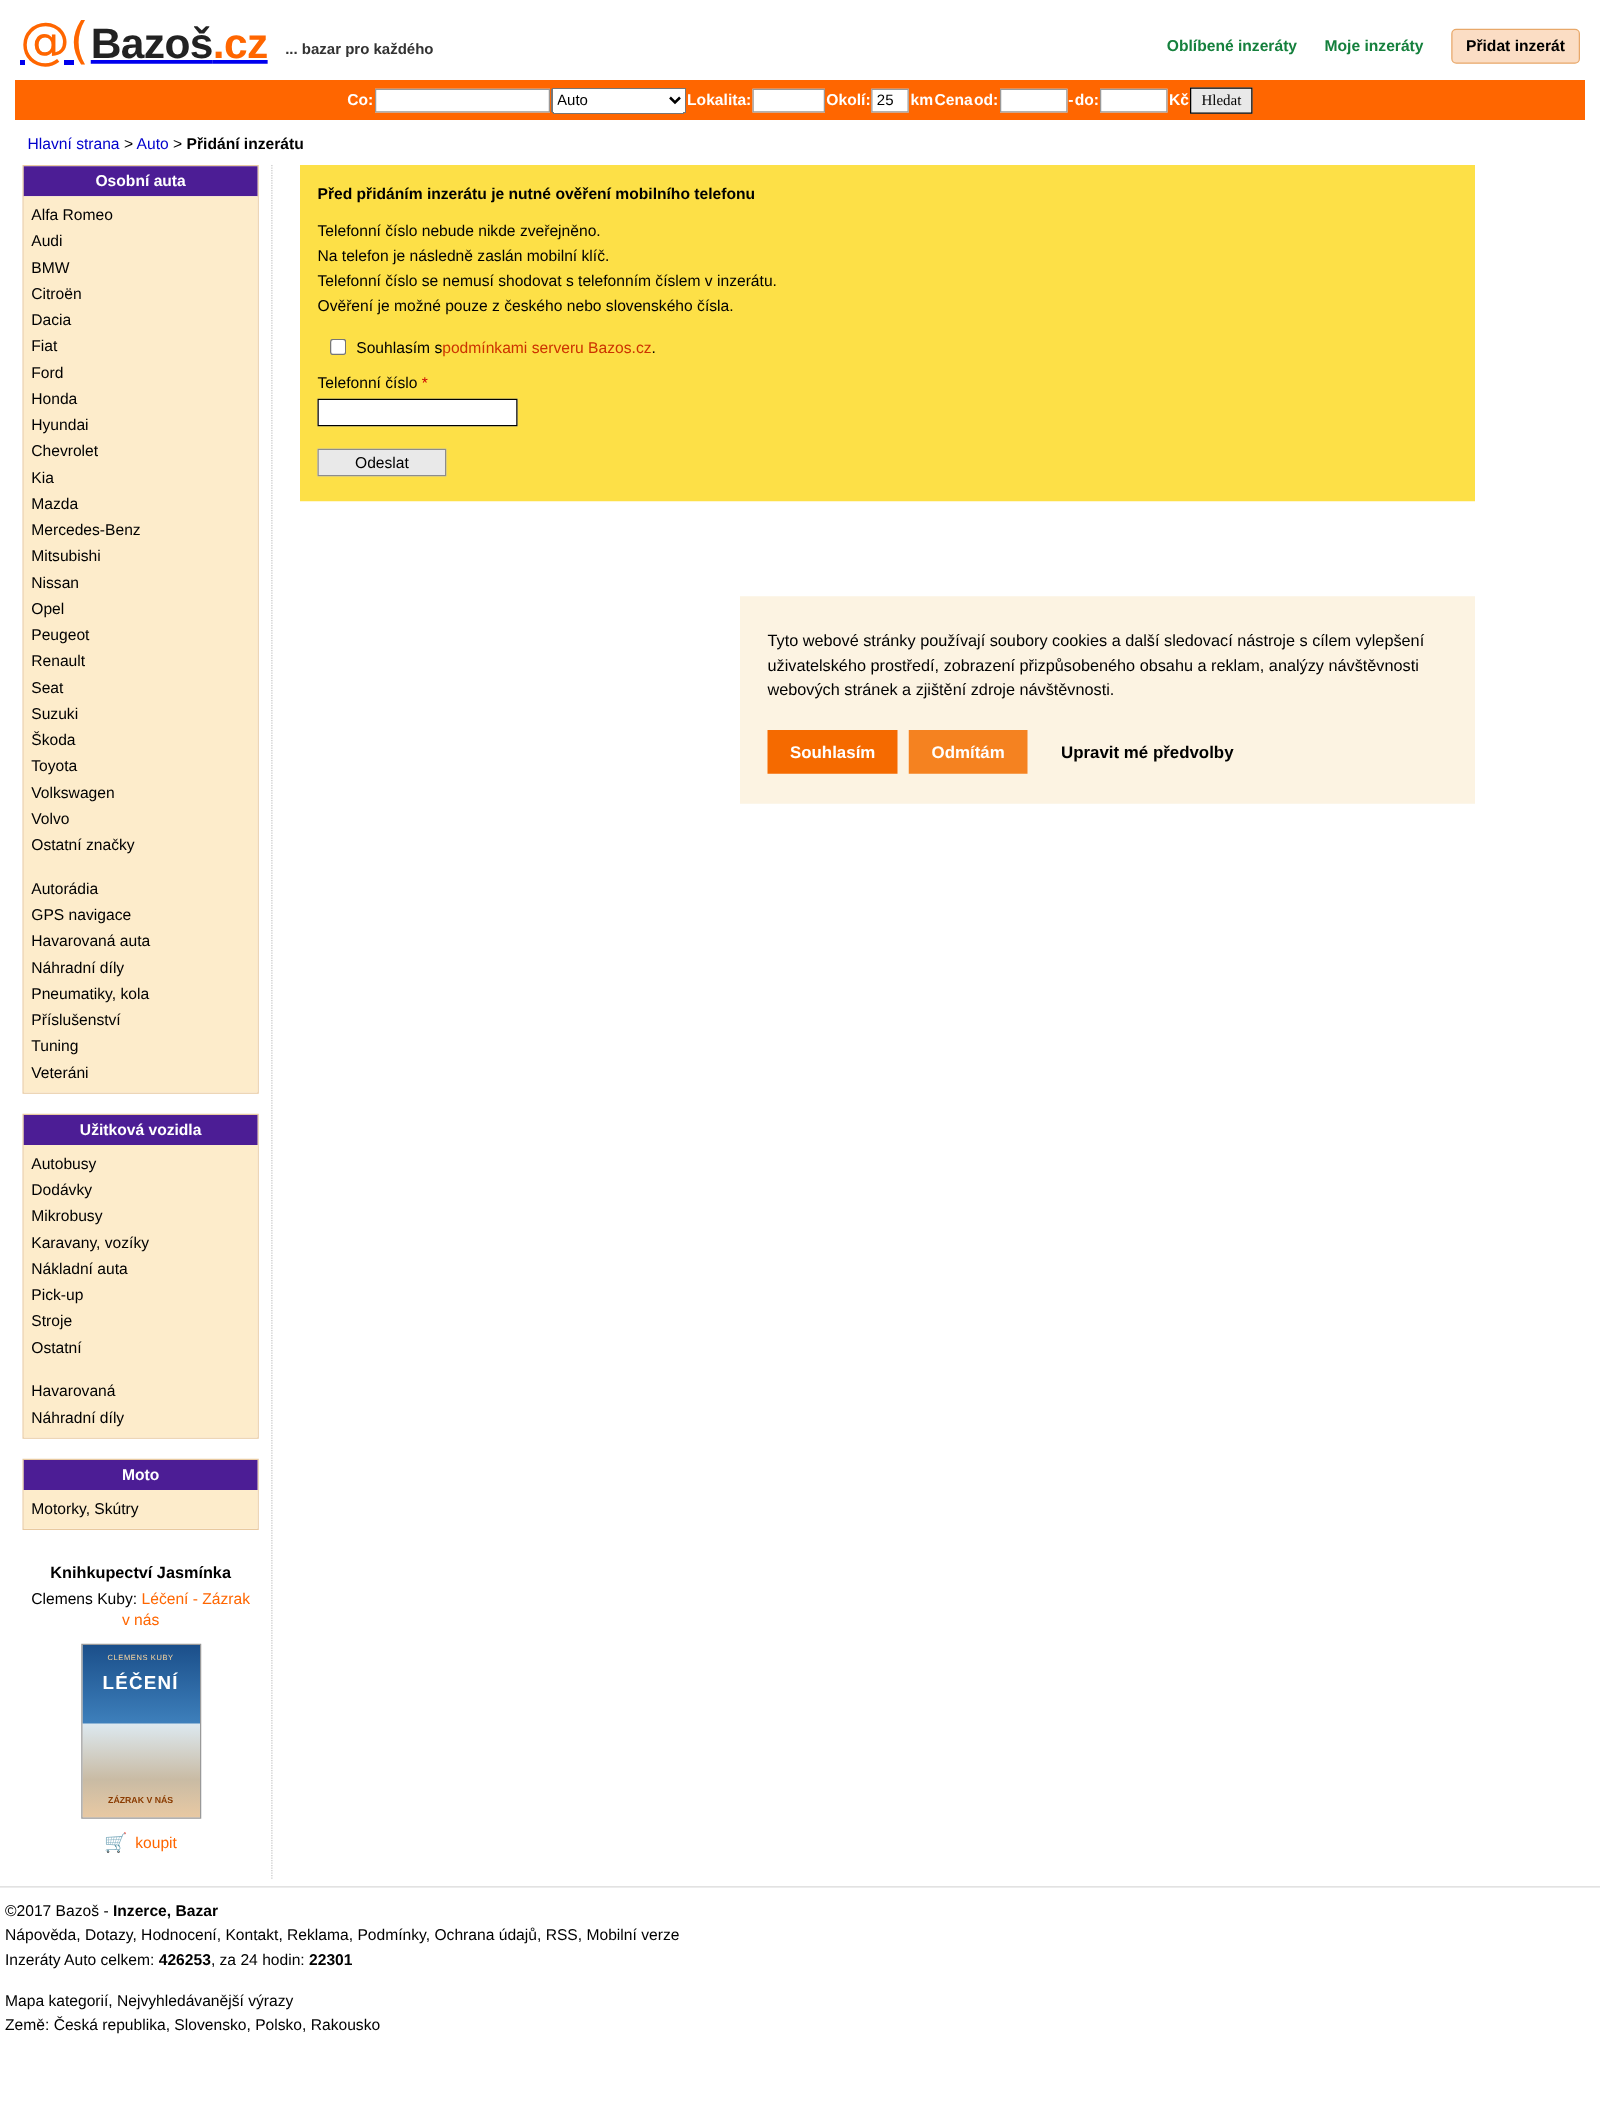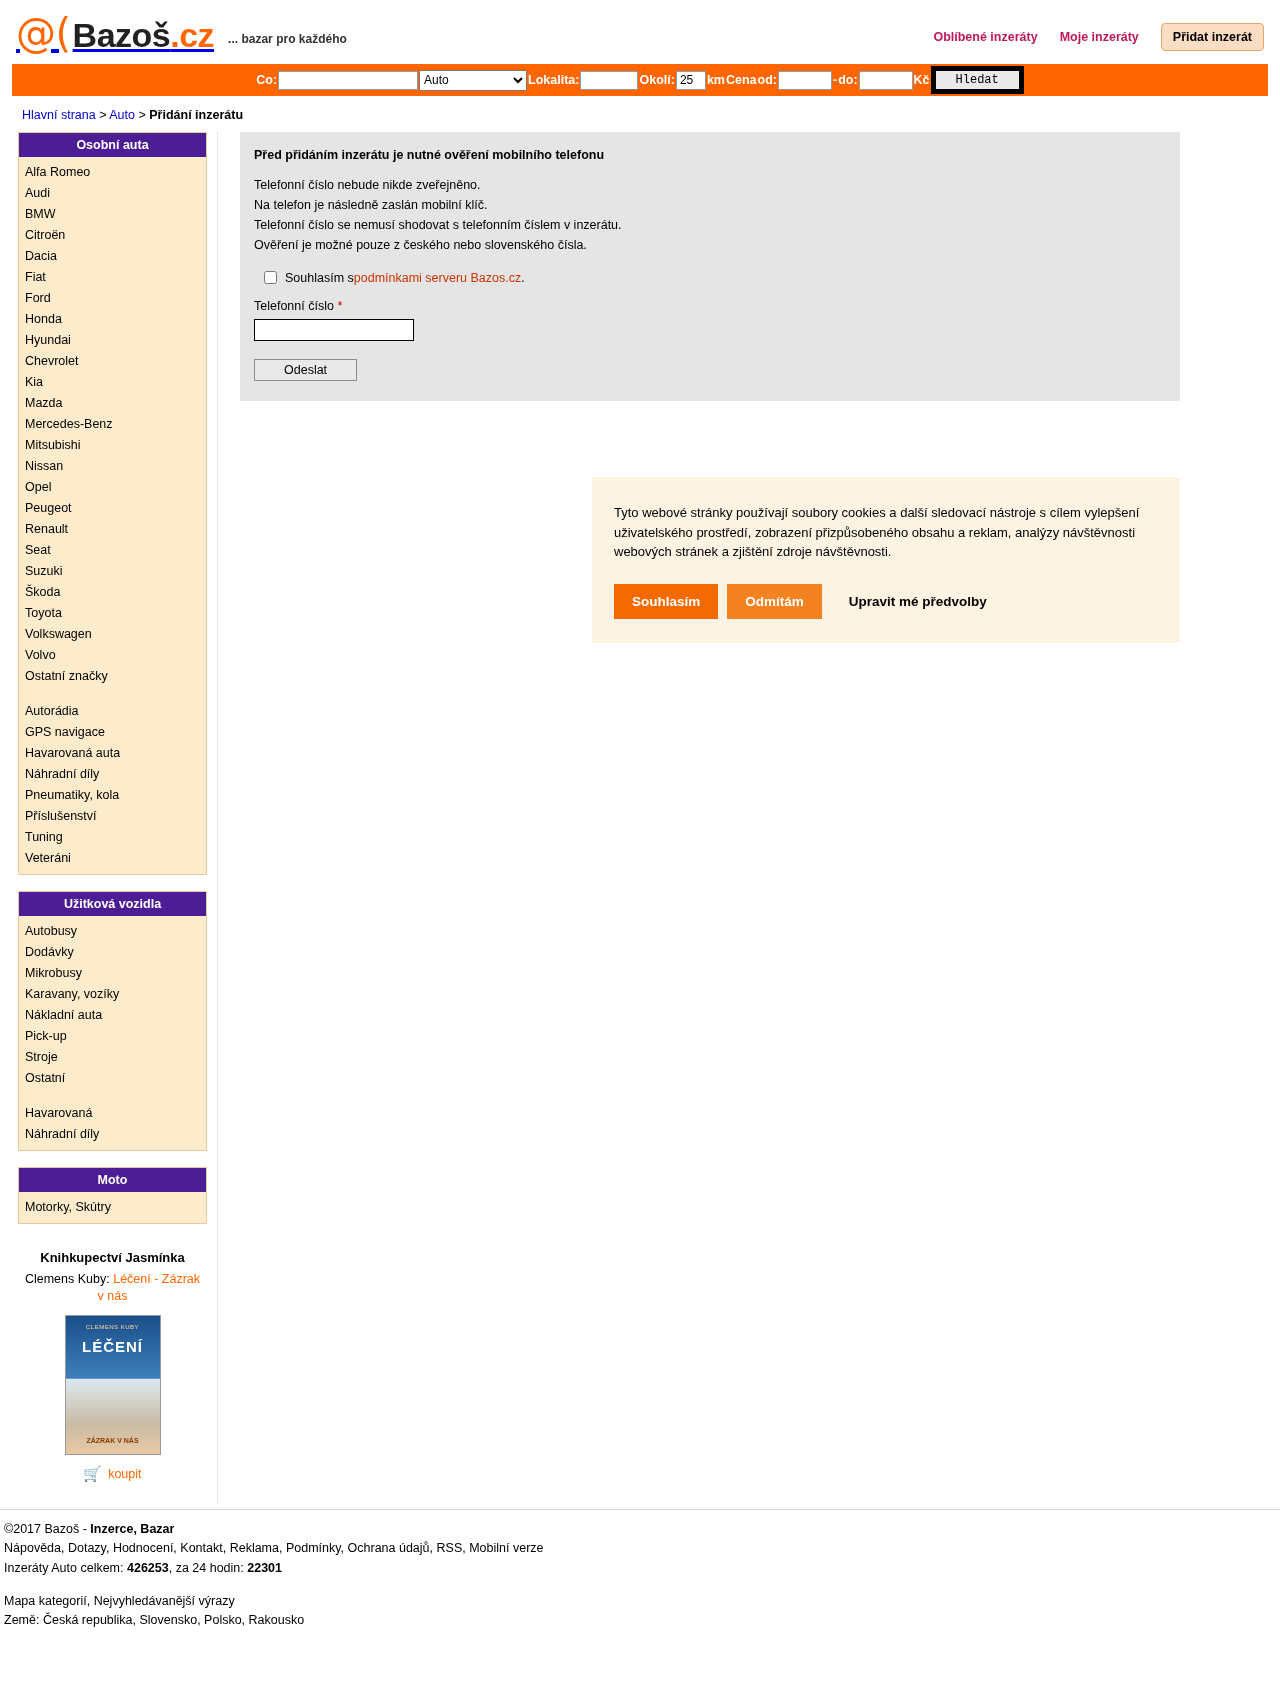--- a/index.html
+++ b/index.html
@@ -41,21 +41,21 @@
     color: #333;
     align-self: center;
     padding-top: 10px;
   }
   .header-right {
     margin-left: auto;
     display: flex; align-items: center; gap: 22px;
     padding-top: 6px;
   }
   .header-link {
-    font-size: 12.5px; font-weight: bold; color: #be185d; text-decoration: none;
+    font-size: 12.5px; font-weight: bold; color: #15803d; text-decoration: none;
   }
   .btn-add {
     background: #fbddc4;
     border: 1px solid #e8a86a;
     border-radius: 4px;
     font-size: 12.5px; font-weight: bold;
     padding: 6px 11px;
     color: #000;
     cursor: pointer;
   }
@@ -80,26 +80,26 @@
   }
   .inp-co { width: 140px; }
   .inp-lok { width: 58px; }
   .inp-okoli { width: 30px; }
   .inp-cena { width: 54px; }
   .searchbar select {
     height: 21px; font-size: 12px; width: 108px;
     font-family: "Liberation Sans", sans-serif;
   }
   .btn-hledat {
-    border: 5px solid #000000;
+    border: 1px solid #000000;
     background: #e9e9e9;
     font-size: 12px;
-    padding: 2px 20px;
+    padding: 2px 8px;
     cursor: pointer;
-    font-family: Liberation Mono, monospace;
+    font-family: Liberation Serif, serif;
   }
 
   
   .breadcrumb {
     margin: 12px 0 10px 22px;
     font-size: 12.5px;
   }
   .breadcrumb a { color: #0000cc; text-decoration: none; }
   .breadcrumb .sep { color: #000; }
   .breadcrumb .current { font-weight: bold; color: #000; }
@@ -128,21 +128,21 @@
     padding: 3.5px 0 3.5px 6px;
     font-size: 12.5px;
     color: #000;
     text-decoration: none;
   }
   .cat-gap { height: 14px; }
 
   
   .main { flex: 1; margin-left: 22px; margin-right: 18px; }
   .verify-box {
-    background: #e5e5e5;
+    background: #fde047;
     padding: 16px 14px 20px 14px;
     width: 940px;
     font-size: 12.5px;
   }
   .verify-title { font-weight: bold; font-size: 12.5px; margin-bottom: 14px; }
   .verify-line { margin: 0 0 2px 0; line-height: 1.45; }
   .consent-row {
     display: flex; align-items: center;
     margin-top: 16px; margin-bottom: 14px;
   }

